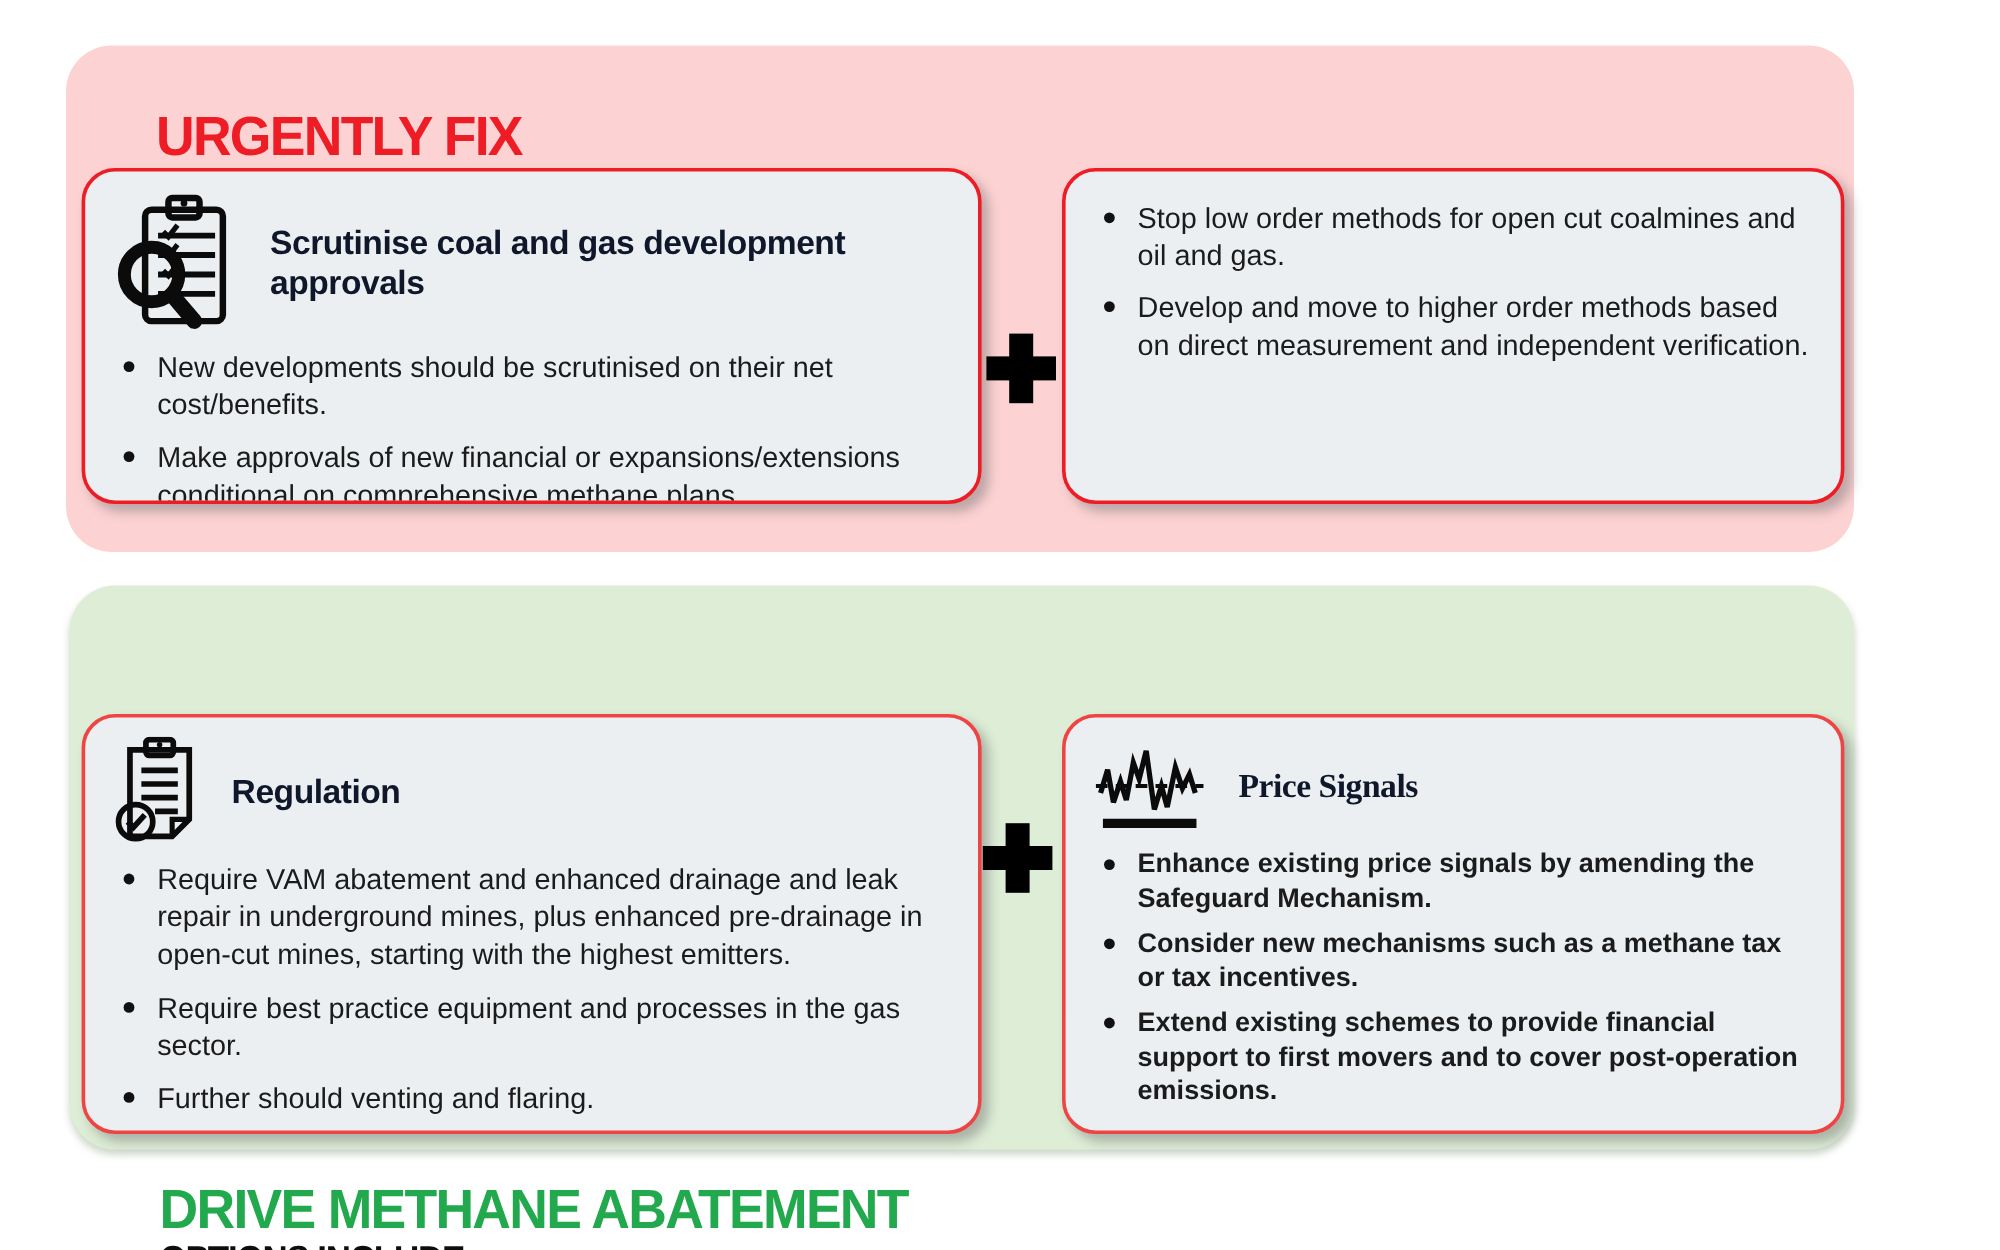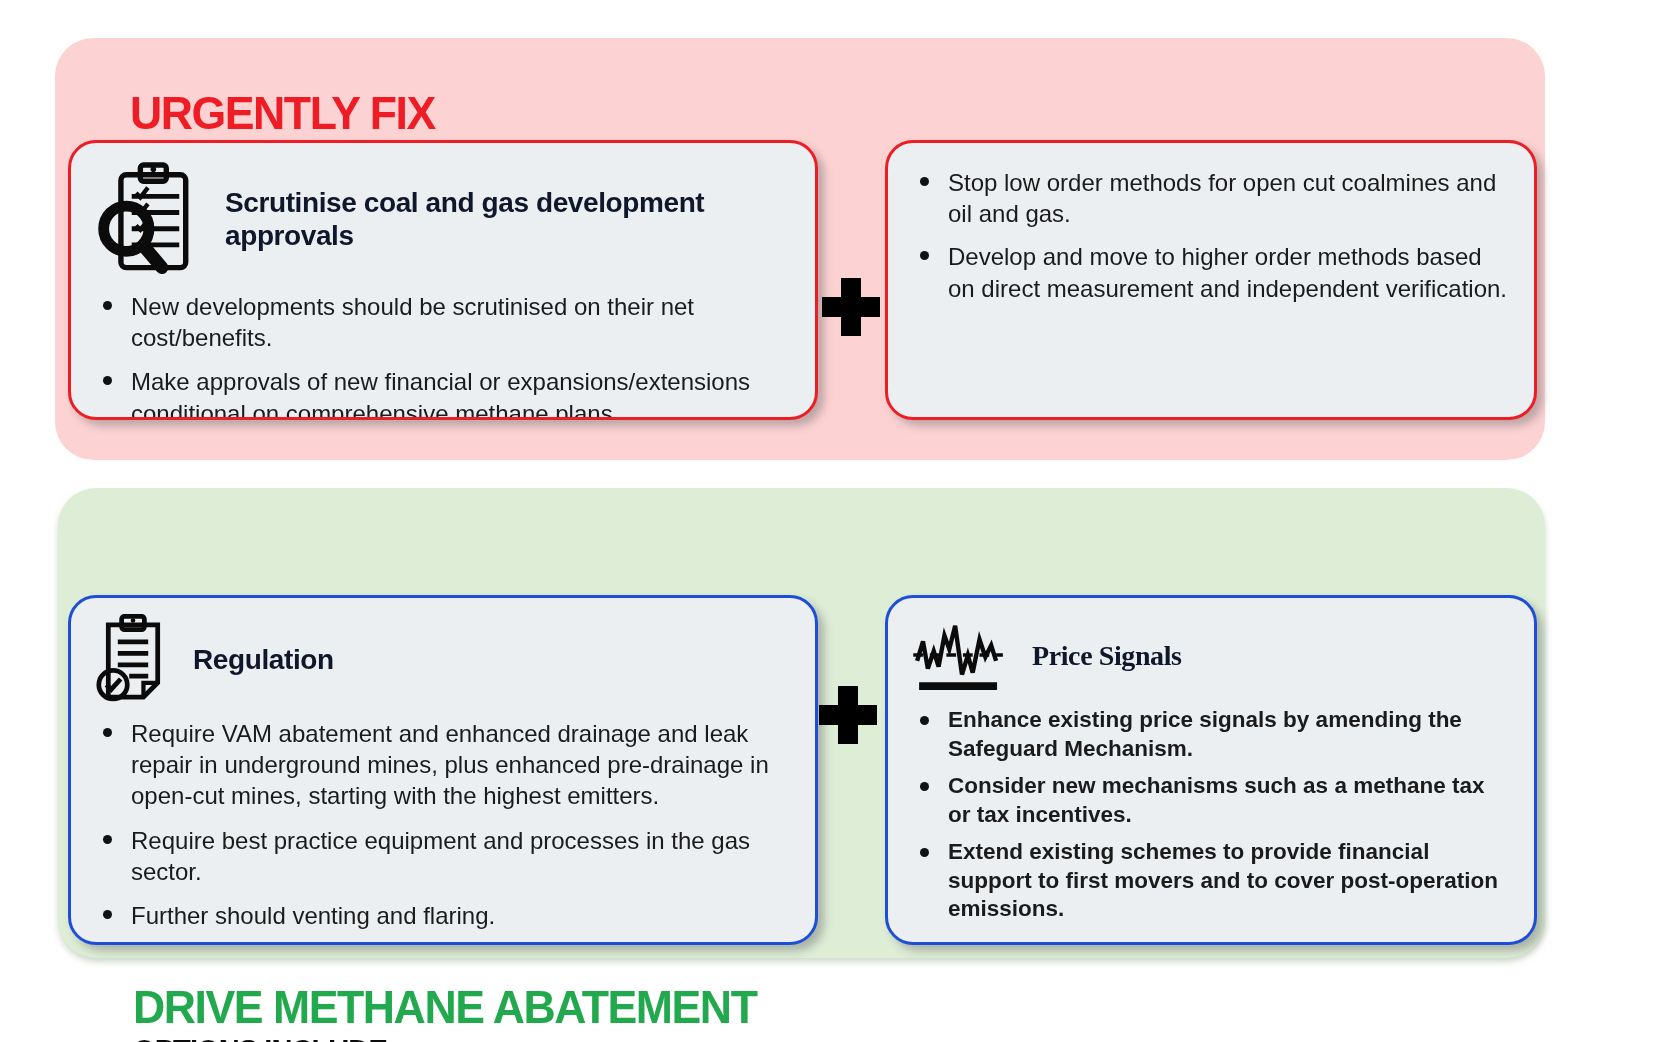--- a/index.html
+++ b/index.html
@@ -21,21 +21,21 @@
     color:#0d0d0d;white-space:nowrap;transform:scaleX(.97);transform-origin:left;
   }
   .sec-sub.one{left:75px;top:103px;}
   .sec-sub.two{left:75px;top:547px;}
   .card{
     position:absolute;background:#ECEFF2;border-radius:28px;box-sizing:border-box;
     box-shadow:6px 6px 9px rgba(110,110,110,.45);overflow:hidden;
     padding:14px 26px 16px 24px;
   }
   .card.red{border:3px solid #EE1C24;}
-  .card.grn{border:3px solid #1d4ed8;}
+  .card.grn{border:3px solid #ef4444;}
   .card.tl{left:68px; top:140px; width:750px; height:280px;}
   .card.tr{left:885px;top:140px; width:652px; height:280px;}
   .card.bl{left:68px; top:595px; width:750px; height:350px;}
   .card.br{left:885px;top:595px; width:652px; height:350px;}
   .card-head{display:flex;align-items:center;gap:22px;}
   .card.tl .card-head{height:124px;}
   .card.tr .card-head{height:118px;}
   .card.bl .card-head{height:96px;}
   .card.br .card-head{height:88px;font-family:Liberation Serif, serif;}
   .card-head .ic{flex:0 0 auto;display:flex;align-items:center;justify-content:center;}

